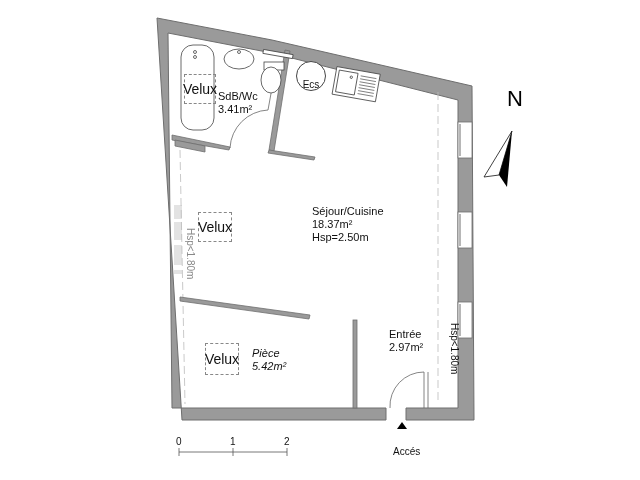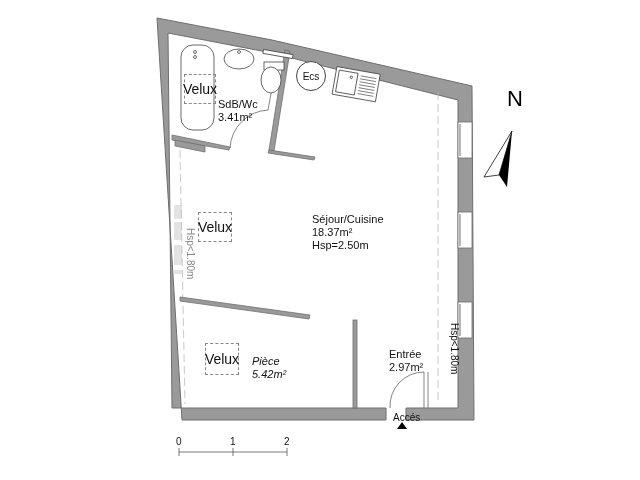--- a/index.html
+++ b/index.html
@@ -1,18 +1,18 @@
 <!DOCTYPE html>
 <html><head>
 <meta charset="utf-8">
 <style>
   html, body { margin: 0; padding: 0; background: #ffffff; }
   body { width: 640px; height: 480px; position: relative; overflow: hidden; font-family: "Liberation Sans", sans-serif; }
   #plan { position: absolute; left: 0; top: 0; width: 640px; height: 480px; }
-  .lbl { position: absolute; font-family: "Liberation Sans", sans-serif; font-size: 11px; color: #111; line-height: 13px; white-space: nowrap; margin-top: 8px; }
+  .lbl { position: absolute; font-family: "Liberation Sans", sans-serif; font-size: 11px; color: #111; line-height: 13px; white-space: nowrap; }
   .velux { position: absolute; border: 1px dashed #888; font-size: 14px; color: #111; display: flex; align-items: center; justify-content: center; font-family: "Liberation Sans", sans-serif; }
   .vert { position: absolute; font-size: 10px; color: #111; transform-origin: left top; white-space: nowrap; font-family: "Liberation Sans", sans-serif; }
   .north { position: absolute; font-size: 22px; color: #000; font-family: "Liberation Sans", sans-serif; }
   .scale-num { position: absolute; font-size: 10px; color: #111; font-family: "Liberation Sans", sans-serif; }
   .acces { position: absolute; font-size: 10px; color: #111; font-family: "Liberation Sans", sans-serif; }
   .ecs { position: absolute; width: 28px; height: 28px; border: 1px solid #444; border-radius: 50%; background: #fff; display: flex; align-items: center; justify-content: center; font-size: 10px; color: #111; font-family: "Liberation Sans", sans-serif; }
 </style>
 </head>
 <body>
 
@@ -112,31 +112,31 @@
 </div>
 <div class="lbl" style="left:312px;top:205px;">
   <div>Séjour/Cuisine</div>
   <div>18.37m²</div>
   <div>Hsp=2.50m</div>
 </div>
 <div class="lbl" style="left:252px;top:347px;font-style:italic;">
   <div>Pièce</div>
   <div>5.42m²</div>
 </div>
-<div class="lbl" style="left:389px;top:340px;">
+<div class="lbl" style="left:389px;top:328px;">
   <div>Entrée</div>
   <div>2.97m²</div>
 </div>
 
-<div class="ecs" style="left:296px;top:61px;">
+<div class="ecs" style="left:296px;top:61px;align-items:flex-end;">
     <span>Ecs</span>
   </div>
 
 <div class="vert" style="left:196px;top:228px;transform:rotate(90deg);color:#888;">Hsp&lt;1.80m</div>
 <div class="vert" style="left:460px;top:323px;transform:rotate(90deg);">Hsp&lt;1.80m</div>
 
 <div class="north" style="left:507px;top:86px;">N</div>
 
-<div class="acces" style="left:393px;top:412px;">Accés</div>
+<div class="acces" style="left:393px;top:446px;">Accés</div>
 
 <div class="scale-num" style="left:176px;top:436px;">0</div>
 <div class="scale-num" style="left:230px;top:436px;">1</div>
 <div class="scale-num" style="left:284px;top:436px;">2</div>
 
 </body></html>

